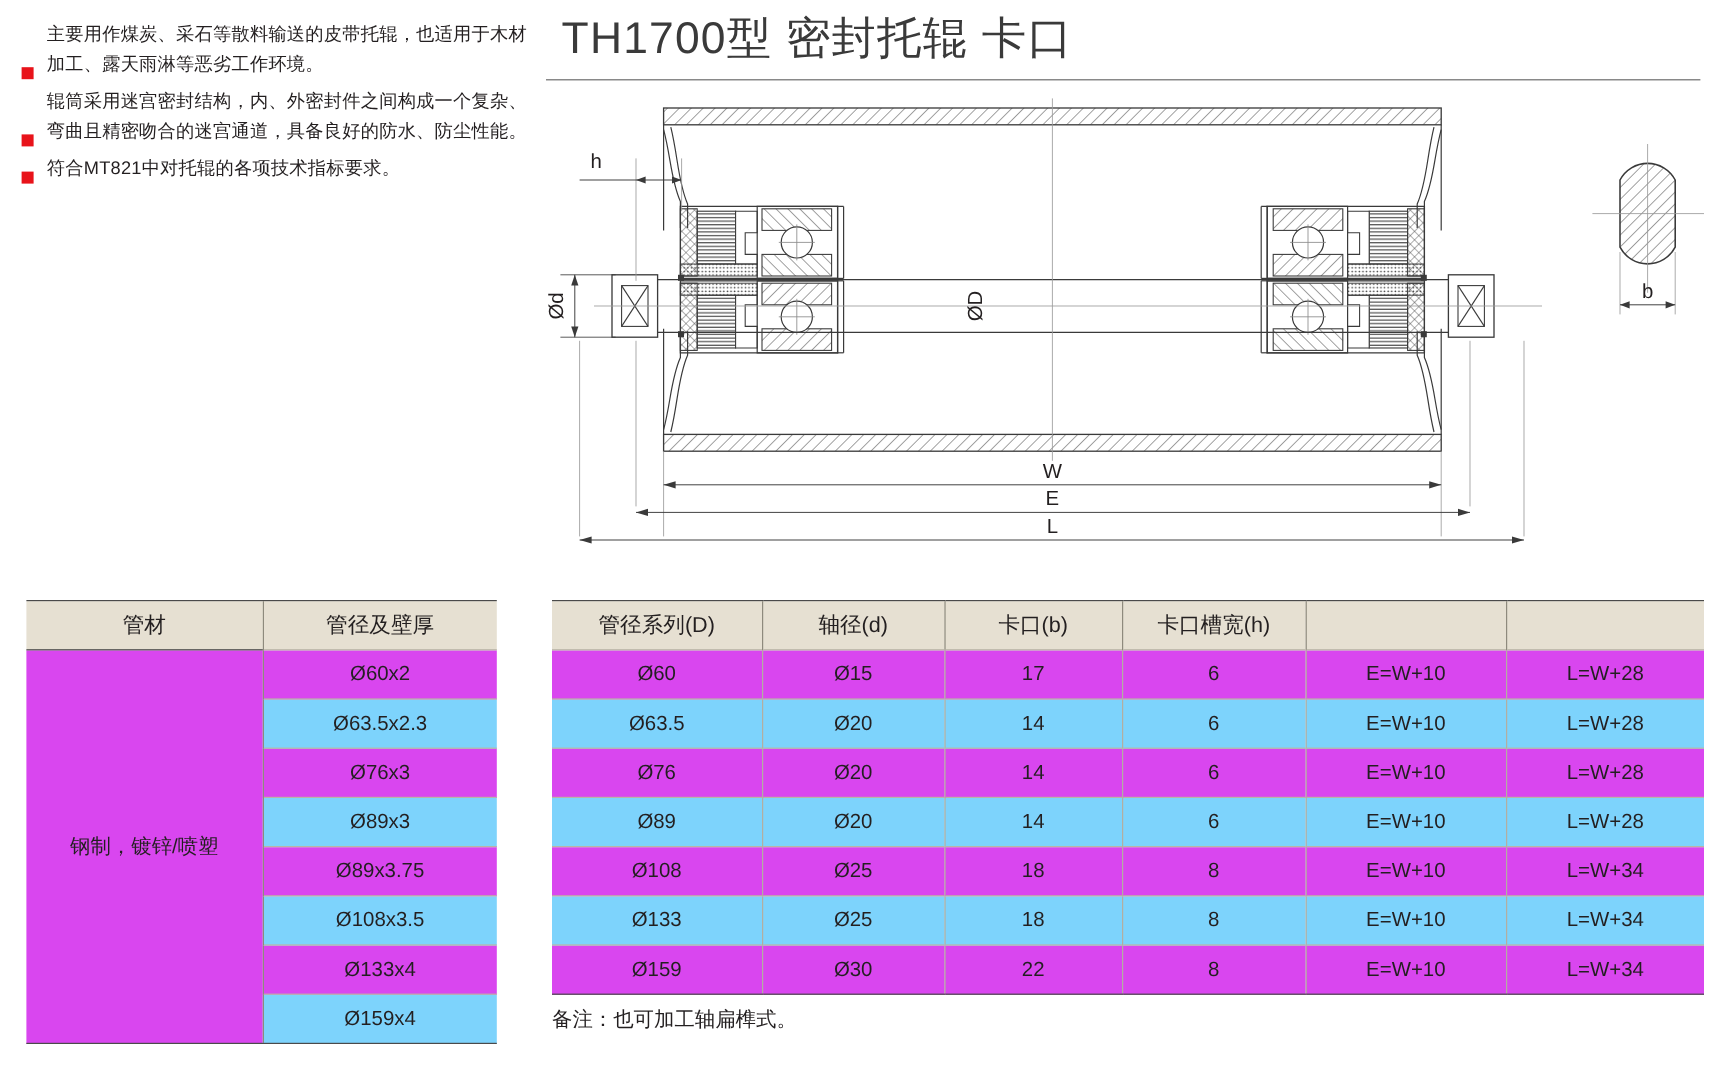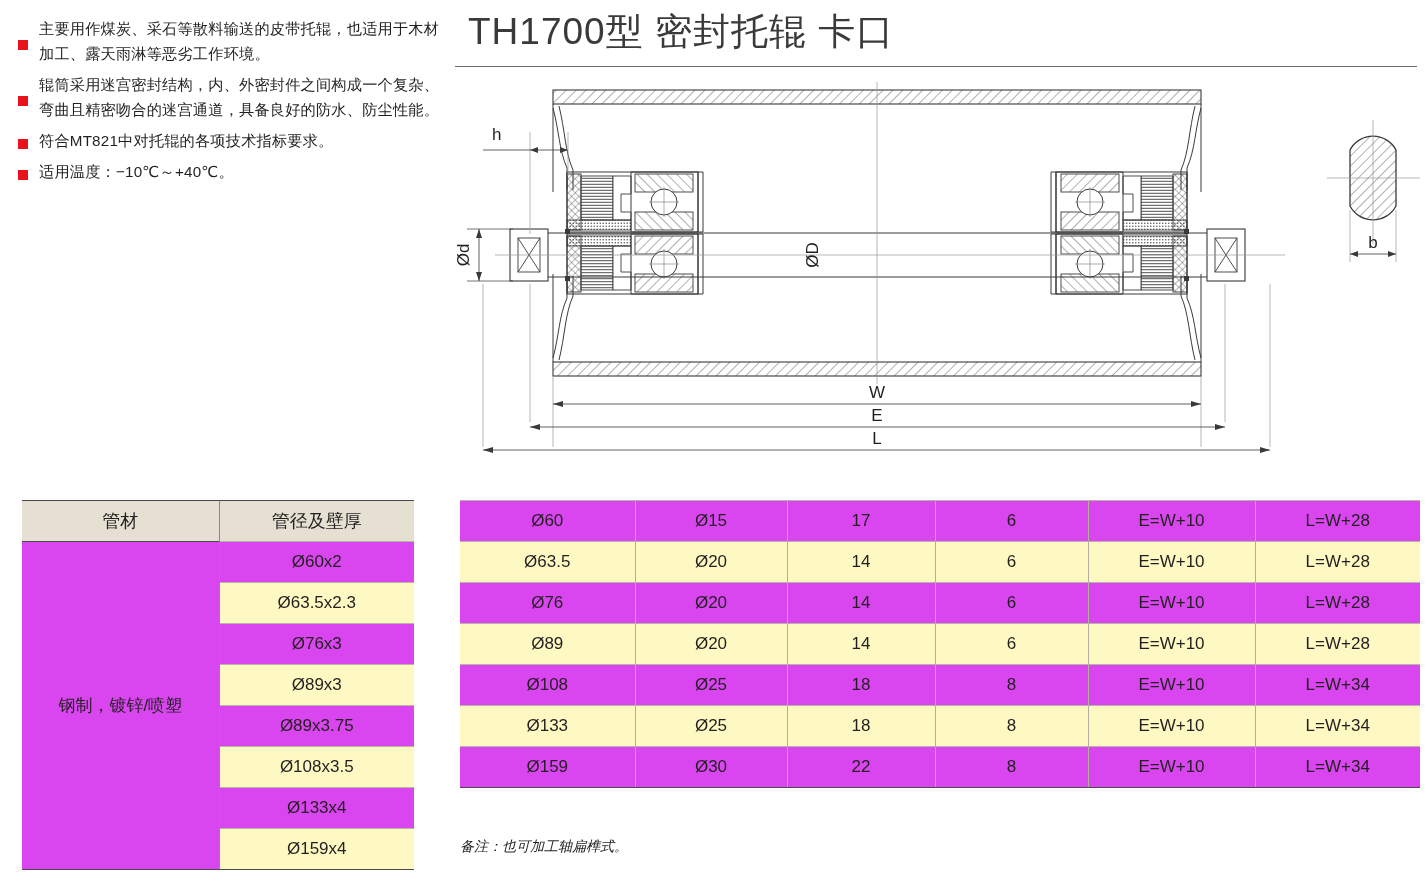--- a/index.html
+++ b/index.html
@@ -11,21 +11,21 @@
     position:relative;
     overflow:hidden;
   }
   .page{position:relative;width:1425px;height:889px;}
 
   
   .features{
     position:absolute;left:18px;top:16px;width:425px;
   }
   .feat-item{
-    display:flex;align-items:center;
+    display:flex;align-items:flex-end;
     margin-bottom:6px;
   }
   .bullet{
     width:10px;height:10px;background:#e8131a;
     flex:0 0 10px;margin-top:7px;margin-right:11px;
   }
   .feat-text{
     font-size:15.2px;line-height:25px;color:#231f20;
     letter-spacing:.2px;
   }
@@ -67,55 +67,51 @@
     position:absolute;left:460px;top:500px;width:960px;
   }
   .tbl-right col.d1{width:175px;}
   .tbl-right col.d2{width:152px;}
   .tbl-right col.d3{width:148px;}
   .tbl-right col.d4{width:153px;}
   .tbl-right col.d5{width:167px;}
   .tbl-right col.d6{width:165px;}
 
   .hdr-cell{background:#e6e0d2;}
-  .shaded{background:#fef9c3;}
+  .shaded{background:#7dd3fc;}
   .plain{background:#d946ef;}
 
   .rule-top{border-top:1.6px solid #4a4a4a !important;}
   .rule-thin{border-top:1px solid #b9b4a6 !important;}
   .rule-bottom{border-bottom:1.6px solid #4a4a4a !important;}
   .vdiv{border-left:1px solid #8e8a7d !important;}
   .vdiv-soft{border-left:1px solid #b3aea0 !important;}
 
   .note{
     position:absolute;left:460px;top:838px;
-    font-size:14px;color:#231f20;font-style:italic;
+    font-size:17px;color:#231f20;
   }
 </style>
 </head>
 <body>
 
 <div class="page">
 
   <div class="features">
     <div class="feat-item">
       <span class="bullet"></span>
       <span class="feat-text">主要用作煤炭、采石等散料输送的皮带托辊，也适用于木材加工、露天雨淋等恶劣工作环境。</span>
     </div>
     <div class="feat-item">
       <span class="bullet"></span>
       <span class="feat-text">辊筒采用迷宫密封结构，内、外密封件之间构成一个复杂、弯曲且精密吻合的迷宫通道，具备良好的防水、防尘性能。</span>
     </div>
     <div class="feat-item">
       <span class="bullet"></span>
       <span class="feat-text">符合MT821中对托辊的各项技术指标要求。</span>
-    </div>
-    <div class="feat-item">
-      <span class="bullet"></span>
-      <span class="feat-text">适用温度：−10℃～+40℃。</span>
     </div>
   </div>
 
   <div class="title">TH1700型  密封托辊   卡口</div>
   <div class="title-rule"></div>
 
   <div class="drawing">
     <svg width="965" height="395" viewBox="0 0 965 395" xmlns="http://www.w3.org/2000/svg">
       <defs>
         <pattern id="hatch" width="7" height="7" patternTransform="rotate(45)" patternUnits="userSpaceOnUse">
@@ -352,20 +348,28 @@
     <colgroup>
         <col class="d1">
         <col class="d2">
         <col class="d3">
         <col class="d4">
         <col class="d5">
         <col class="d6">
       </colgroup>
     <tbody id="spec-table-body">
         <tr>
+          <th class="hdr-cell rule-top">管径系列(D)</th>
+          <th class="hdr-cell rule-top vdiv">轴径(d)</th>
+          <th class="hdr-cell rule-top vdiv">卡口(b)</th>
+          <th class="hdr-cell rule-top vdiv">卡口槽宽(h)</th>
+          <th class="hdr-cell rule-top vdiv"></th>
+          <th class="hdr-cell rule-top vdiv"></th>
+        </tr>
+        <tr>
           <td class="plain rule-thin">Ø60</td>
           <td class="plain rule-thin vdiv-soft">Ø15</td>
           <td class="plain rule-thin vdiv-soft">17</td>
           <td class="plain rule-thin vdiv-soft">6</td>
           <td class="plain rule-thin vdiv-soft">E=W+10</td>
           <td class="plain rule-thin vdiv-soft">L=W+28</td>
         </tr>
         <tr>
           <td class="shaded rule-thin">Ø63.5</td>
           <td class="shaded rule-thin vdiv-soft">Ø20</td>

